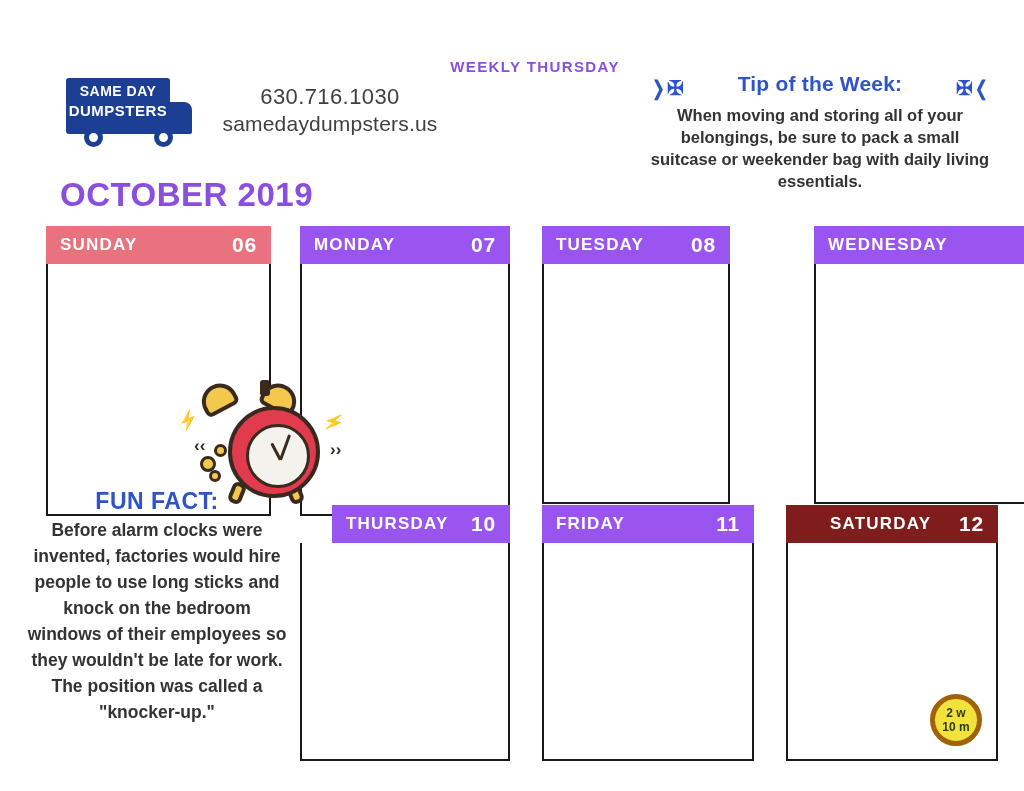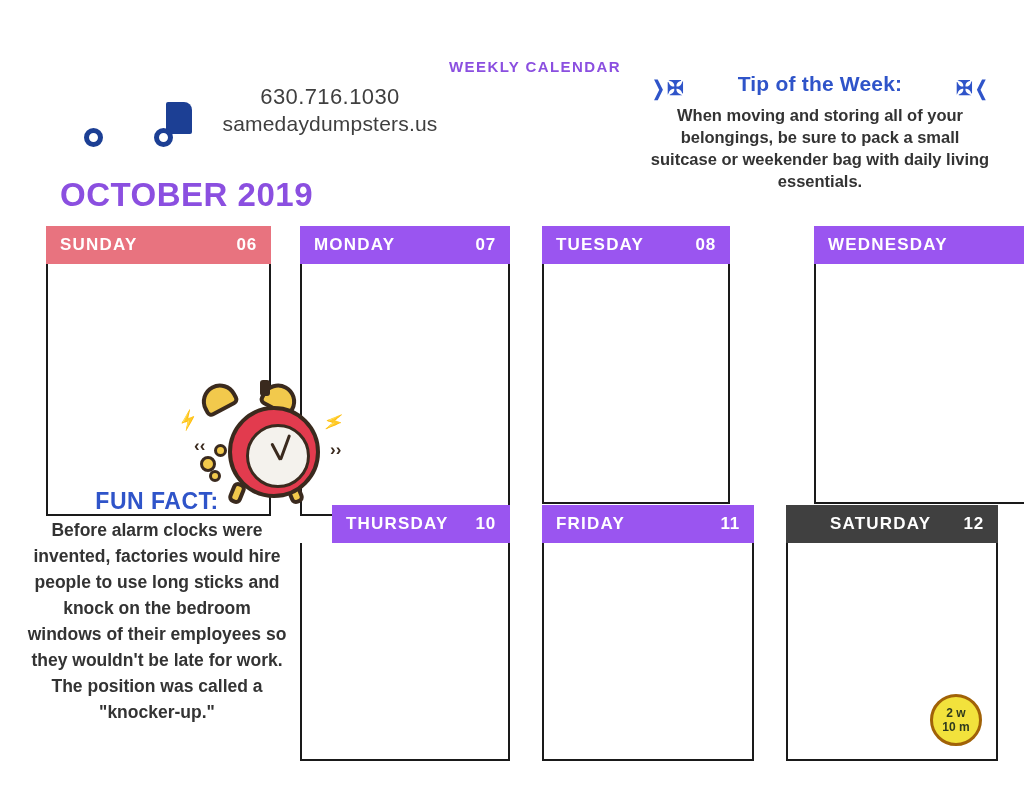--- a/index.html
+++ b/index.html
@@ -140,21 +140,21 @@
     justify-content: space-between;
     padding: 0 14px;
     color: #ffffff;
   }
   .day-name {
     font-size: 17px;
     font-weight: bold;
     letter-spacing: 1.2px;
   }
   .day-num {
-    font-size: 17px;
+    font-size: 21px;
     font-weight: bold;
     letter-spacing: .8px;
   }
   .day-body {
     border: 2px solid #1a1a1a;
     border-top: none;
     background: #ffffff;
   }
 
   
@@ -259,46 +259,50 @@
   .bub.b2 { left: 14px; top: 0; width: 13px; height: 13px; }
   .bub.b3 { left: 9px; top: 26px; width: 12px; height: 12px; }
 
   
   .badge {
     position: absolute;
     left: 930px; top: 694px;
     width: 52px; height: 52px;
     border-radius: 50%;
     background: #f2e23c;
-    border: 3px solid #a16207;
+    border: 5px solid #a16207;
     color: #2f3b1e;
     font-size: 12px;
     font-weight: bold;
     line-height: 14px;
     display: flex;
     flex-direction: column;
     align-items: center;
     justify-content: center;
     text-align: center;
   }
 </style>
 </head>
 <body>
 
 <div id="page">
 
   <div class="logo">
+    <div class="logo-box">
+      <div class="logo-line1">SAME DAY</div>
+      <div class="logo-line2">DUMPSTERS</div>
+    </div>
     <div class="logo-cab"></div>
     <div class="wheel w1"></div>
     <div class="wheel w2"></div>
   </div>
 
   <div class="phone">630.716.1030</div>
   <div class="website">samedaydumpsters.us</div>
-  <div class="weekly-title">WEEKLY CALENDAR</div>
+  <div class="weekly-title">WEEKLY THURSDAY</div>
 
   <div class="tip">
     <div class="tip-head">
       <span class="flourish left">❭✠</span>
       <span>Tip of the Week:</span>
       <span class="flourish right">✠❬</span>
     </div>
     <div class="tip-body">When moving and storing all of your belongings, be sure to pack a small suitcase or weekender bag with daily living essentials.</div>
   </div>
 
@@ -346,21 +350,21 @@
 
   <div class="daycell" style="left:542px; top:505px; width:212px;">
     <div class="day-header" style="background:#9a55f0;gap:40px;">
       <span class="day-name">FRIDAY</span>
       <span class="day-num">11</span>
     </div>
     <div class="day-body" style="height:218px;"></div>
   </div>
 
   <div class="daycell" style="left:786px; top:505px; width:212px;">
-    <div class="day-header" style="background:#404040;padding-left:44px;">
+    <div class="day-header" style="background:#7f1d1d;padding-left:44px;">
       <span class="day-name">SATURDAY</span>
       <span class="day-num">12</span>
     </div>
     <div class="day-body" style="height:218px;"></div>
   </div>
 
   <div class="clock">
     <div class="bell left"></div>
     <div class="bell right"></div>
     <div class="hammer"></div>

